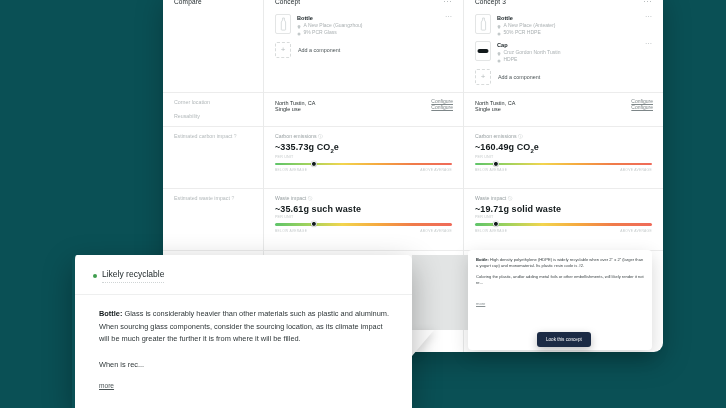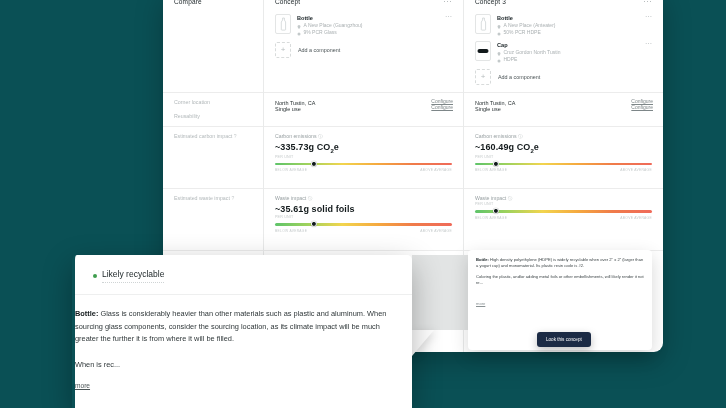--- a/index.html
+++ b/index.html
@@ -144,21 +144,21 @@
     z-index: 10; overflow:hidden;
   }
   .ltip-head {
     display:flex; align-items:center; gap:5px;
     padding: 14px 0 0 18px;
   }
   .ltip-head .txt {
     font-size: 8.5px; color:#1b2426; border-bottom: 1px dotted #cfd4d5; padding-bottom: 3px;
   }
   .ltip-sep { border-top:1px solid #eeefef; margin: 11px 0 0 0; }
-  .ltip-body { padding: 13px 22px 0 0; }
+  .ltip-body { padding: 13px 22px 0 24px; }
   .ltip-body p { font-size:7.4px; line-height:12.5px; color:#2f3739; }
   .ltip-body b { font-weight:bold; color:#141b1d; }
   .ltip-body .gap { height: 13px; }
   .ltip-body .more { font-size:6.6px; color:#4b5456; text-decoration:underline; display:inline-block; margin-top:11px;}
 
   .tail {
     position:absolute; left:412px; top:330px; width:0;height:0;
     border-top: 26px solid #ffffff;
     border-right: 22px solid transparent;
     z-index: 9; filter: drop-shadow(2px 2px 4px rgba(0,0,0,.12));
@@ -270,21 +270,21 @@
               <span>ABOVE AVERAGE</span>
             </div>
           </div>
         </div>
 
         <div class="r-waste divider">
           <div class="m-title">
             <span>Waste impact</span>
             <span class="i">ⓘ</span>
           </div>
-          <div class="m-val">~35.61g solid foils</div>
+          <div class="m-val">~35.61g such waste</div>
           <div class="m-per">PER UNIT</div>
           <div class="barwrap">
             <div class="bar">
               <div class="knob" style="left:22%"></div>
             </div>
             <div class="scale">
               <span>BELOW AVERAGE</span>
               <span>ABOVE AVERAGE</span>
             </div>
           </div>
@@ -390,20 +390,21 @@
               <span>ABOVE AVERAGE</span>
             </div>
           </div>
         </div>
 
         <div class="r-waste divider">
           <div class="m-title">
             <span>Waste impact</span>
             <span class="i">ⓘ</span>
           </div>
+          <div class="m-val">~19.71g solid waste</div>
           <div class="m-per">PER UNIT</div>
           <div class="barwrap">
             <div class="bar">
               <div class="knob" style="left:12%"></div>
             </div>
             <div class="scale">
               <span>BELOW AVERAGE</span>
               <span>ABOVE AVERAGE</span>
             </div>
           </div>

